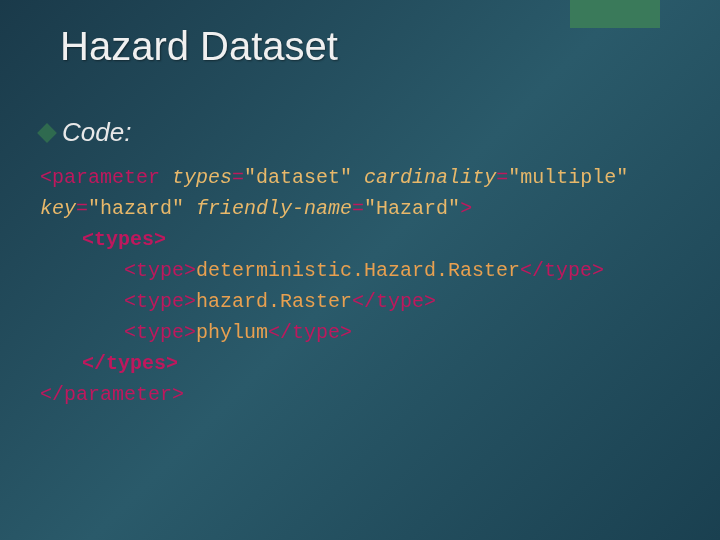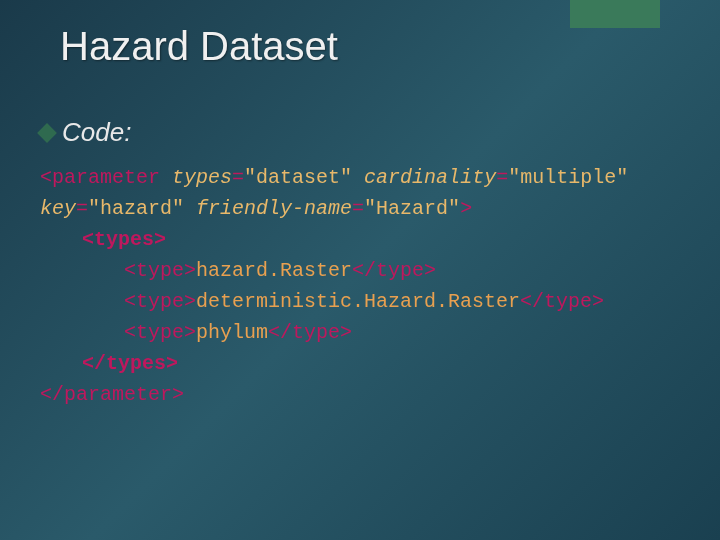--- a/index.html
+++ b/index.html
@@ -76,24 +76,24 @@
 
   <div class="code-block">
     <span class="line0">
       <span class="tag">&lt;parameter </span><span class="attr">types</span><span class="tag">=</span><span class="val">"dataset"</span><span class="tag"> </span><span class="attr">cardinality</span><span class="tag">=</span><span class="val">"multiple"</span>
     </span>
     <span class="line0">
       <span class="attr">key</span><span class="tag">=</span><span class="val">"hazard"</span><span class="tag"> </span><span class="attr">friendly-name</span><span class="tag">=</span><span class="val">"Hazard"</span><span class="tag">&gt;</span>
     </span>
     <span class="ind1"><span class="tag">&lt;types&gt;</span></span>
     <span class="ind2">
-      <span class="tag">&lt;type&gt;</span><span class="txt-orange">hazard.Raster</span><span class="tag">&lt;/type&gt;</span>
+      <span class="tag">&lt;type&gt;</span><span class="txt-orange">deterministic.Hazard.Raster</span><span class="tag">&lt;/type&gt;</span>
     </span>
     <span class="ind2">
-      <span class="tag">&lt;type&gt;</span><span class="txt-orange">deterministic.Hazard.Raster</span><span class="tag">&lt;/type&gt;</span>
+      <span class="tag">&lt;type&gt;</span><span class="txt-orange">hazard.Raster</span><span class="tag">&lt;/type&gt;</span>
     </span>
     <span class="ind2">
       <span class="tag">&lt;type&gt;</span><span class="txt-orange">phylum</span><span class="tag">&lt;/type&gt;</span>
     </span>
     <span class="ind1"><span class="tag">&lt;/types&gt;</span></span>
     <span class="line0"><span class="tag">&lt;/parameter&gt;</span></span>
   </div>
 </div>
 
 </body></html>

